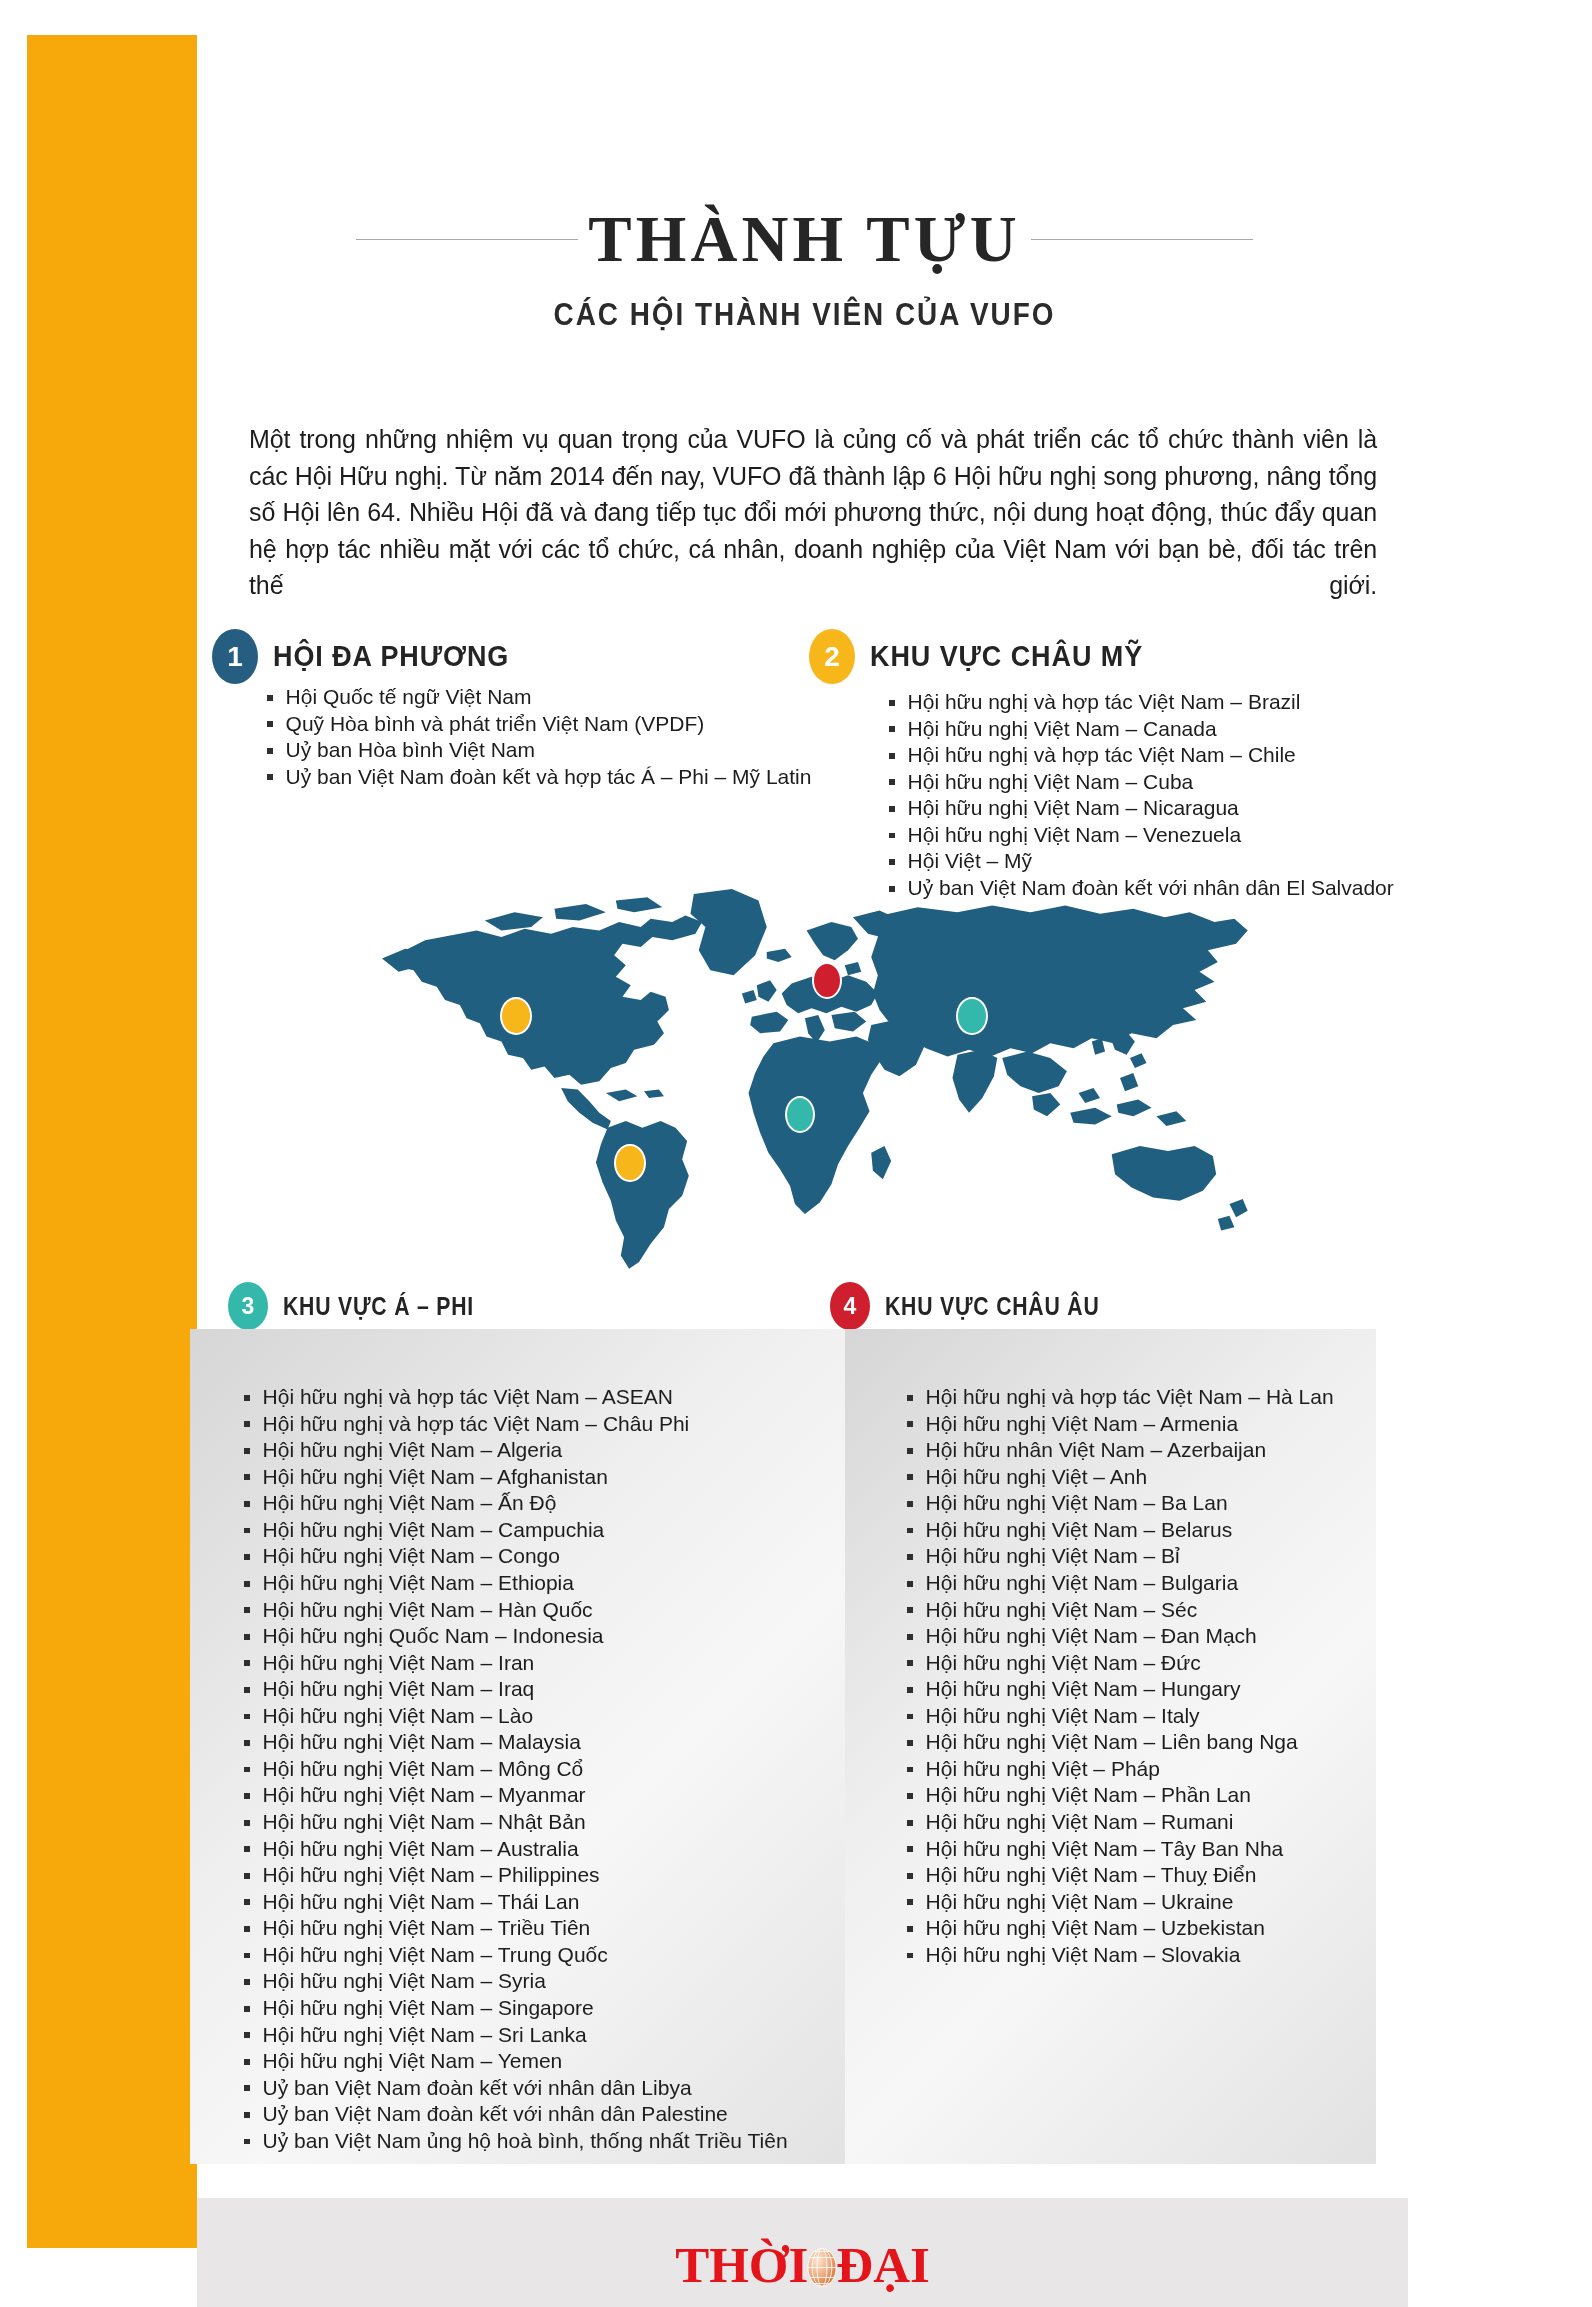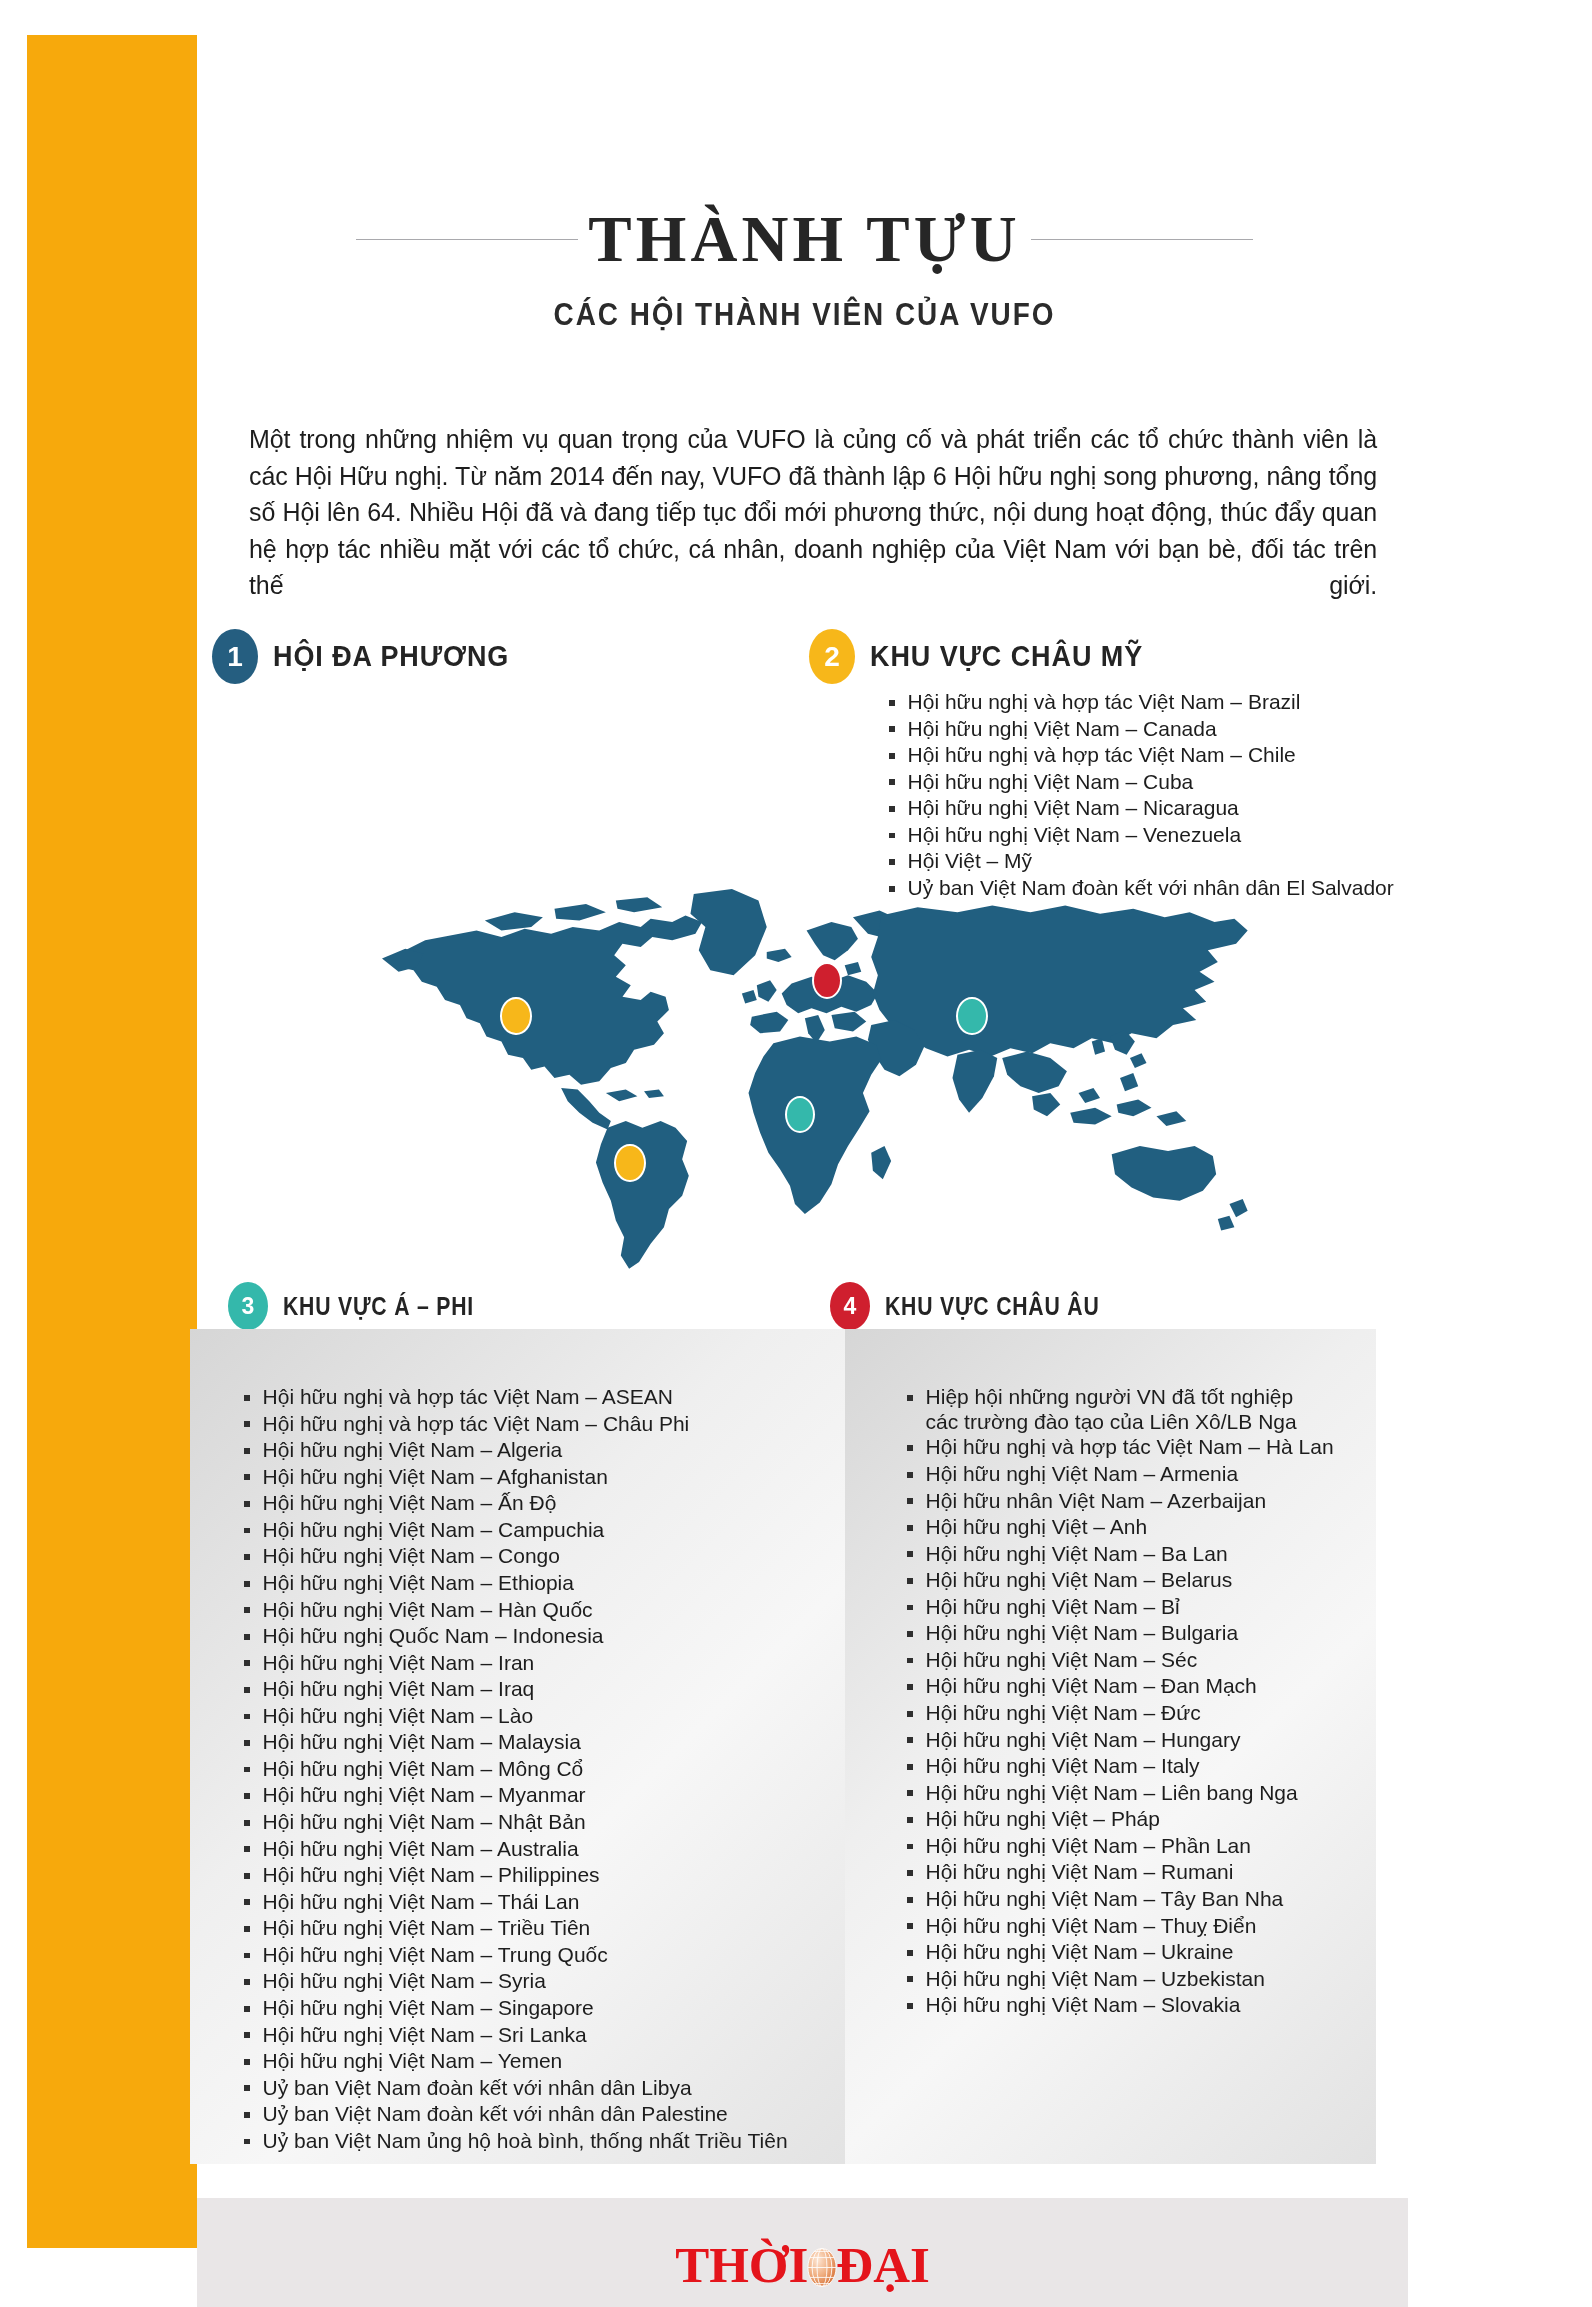--- a/index.html
+++ b/index.html
@@ -219,20 +219,26 @@
     </div>
     <div class="sub-title">CÁC HỘI THÀNH VIÊN CỦA VUFO</div>
   </div>
 
   <div class="intro">Một trong những nhiệm vụ quan trọng của VUFO là củng cố và phát triển các tổ chức thành viên là các Hội Hữu nghị. Từ năm 2014 đến nay, VUFO đã thành lập 6 Hội hữu nghị song phương, nâng tổng số Hội lên 64. Nhiều Hội đã và đang tiếp tục đổi mới phương thức, nội dung hoạt động, thúc đẩy quan hệ hợp tác nhiều mặt với các tổ chức, cá nhân, doanh nghiệp của Việt Nam với bạn bè, đối tác trên thế giới.</div>
 
   <div class="sec-head" id="head1">
     <div class="badge" style="background:#255e80">1</div>
     <div class="sec-label">HỘI ĐA PHƯƠNG</div>
   </div>
+  <ul class="blist" id="list1">
+    <li>Hội Quốc tế ngữ Việt Nam</li>
+    <li>Quỹ Hòa bình và phát triển Việt Nam (VPDF)</li>
+    <li>Uỷ ban Hòa bình Việt Nam</li>
+    <li>Uỷ ban Việt Nam đoàn kết và hợp tác Á – Phi – Mỹ Latin</li>
+  </ul>
 
   <div class="sec-head" id="head2">
     <div class="badge" style="background:#f7b71a">2</div>
     <div class="sec-label">KHU VỰC CHÂU MỸ</div>
   </div>
   <ul class="blist" id="list2">
     <li>Hội hữu nghị và hợp tác Việt Nam – Brazil</li>
     <li>Hội hữu nghị Việt Nam – Canada</li>
     <li>Hội hữu nghị và hợp tác Việt Nam – Chile</li>
     <li>Hội hữu nghị Việt Nam – Cuba</li>
@@ -379,21 +385,20 @@
     <li>Hội hữu nghị Việt Nam – Syria</li>
     <li>Hội hữu nghị Việt Nam – Singapore</li>
     <li>Hội hữu nghị Việt Nam – Sri Lanka</li>
     <li>Hội hữu nghị Việt Nam – Yemen</li>
     <li>Uỷ ban Việt Nam đoàn kết với nhân dân Libya</li>
     <li>Uỷ ban Việt Nam đoàn kết với nhân dân Palestine</li>
     <li>Uỷ ban Việt Nam ủng hộ hoà bình, thống nhất Triều Tiên</li>
   </ul>
 
   <ul class="blist" id="list4">
-    <li class="wrap">Hiệp hội những người VN đã tốt nghiệp các trường đào tạo của Liên Xô/LB Nga</li>
     <li>Hội hữu nghị và hợp tác Việt Nam – Hà Lan</li>
     <li>Hội hữu nghị Việt Nam – Armenia</li>
     <li>Hội hữu nhân Việt Nam – Azerbaijan</li>
     <li>Hội hữu nghị Việt – Anh</li>
     <li>Hội hữu nghị Việt Nam – Ba Lan</li>
     <li>Hội hữu nghị Việt Nam – Belarus</li>
     <li>Hội hữu nghị Việt Nam – Bỉ</li>
     <li>Hội hữu nghị Việt Nam – Bulgaria</li>
     <li>Hội hữu nghị Việt Nam – Séc</li>
     <li>Hội hữu nghị Việt Nam – Đan Mạch</li>

